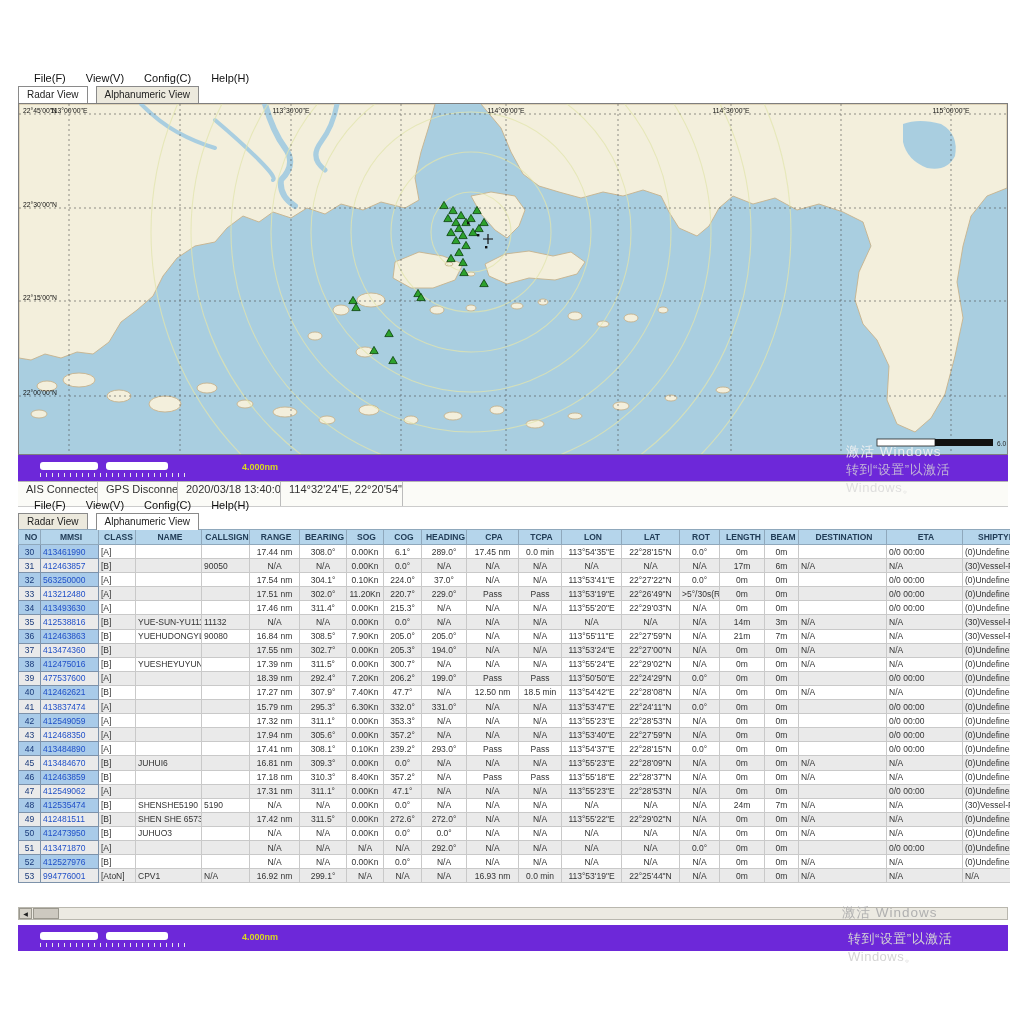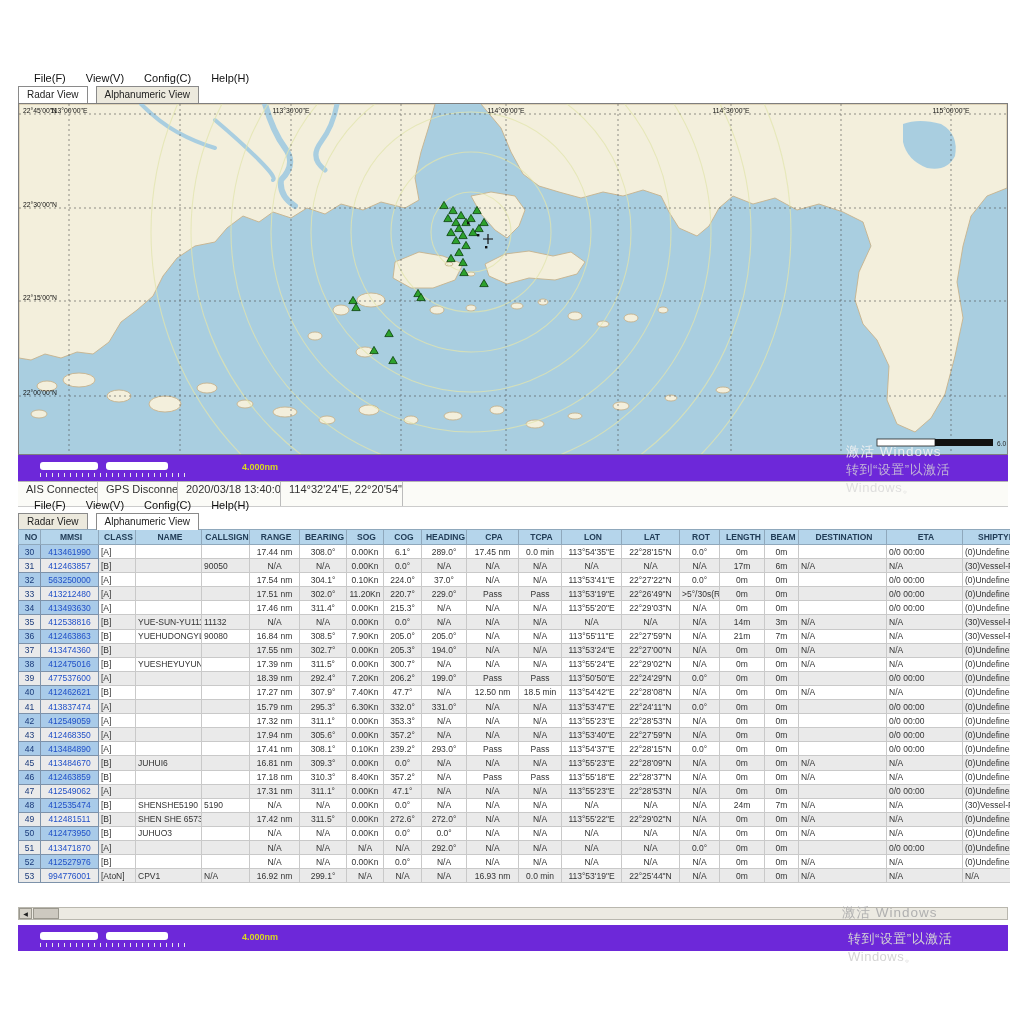--- a/index.html
+++ b/index.html
@@ -29,21 +29,21 @@
   
   #status-bar{left:18px;top:481px;width:990px;height:26px;display:flex;background:#fbfbf7;border-top:1px solid #b5b5b5;border-bottom:1px solid #cccccc;font-size:11px;color:#333;box-sizing:border-box;}
   .status-cell{border-right:1px solid #bbbbbb;padding:1px 4px 0 8px;white-space:nowrap;overflow:hidden;box-sizing:border-box;}
   
   #ais-table{border-collapse:collapse;table-layout:fixed;width:990px;font-size:8.5px;color:#333;}
   #ais-table th{background:#b5d5eb;color:#223d57;font-weight:bold;text-align:center;border:1px solid #8fa8bc;height:14px;padding:0 0 0 3px;white-space:nowrap;overflow:hidden;}
   #ais-table td{border:1px solid #c9c9c9;height:13.1px;padding:0 2px;white-space:nowrap;overflow:hidden;}
   #ais-table tr.alt td{background:#eaeaea;}
   #ais-table td.sel{background:#a9cbe9;border:1px solid #7d92aa;}
   #ais-table td.c-no{color:#1a3a7a;text-align:center;}
-  #ais-table td.c-mmsi{color:#2050c8;text-align:center;}
+  #ais-table td.c-mmsi{color:#2050c8;}
   #ais-table td.ctr{text-align:center;}
   
   #hscroll{left:18px;top:907px;width:990px;height:13px;background:#eceae2;border:1px solid #b9b7ae;box-sizing:border-box;}
   #hscroll .arrow{position:absolute;left:0;top:0;width:13px;height:11px;background:#d6d2c8;border:1px solid #9b988e;font-size:6px;line-height:11px;text-align:center;color:#222;box-sizing:border-box;}
   #hscroll .thumb{position:absolute;left:14px;top:0;width:26px;height:11px;background:#cdc9c0;border:1px solid #9b988e;box-sizing:border-box;}
   
   .wm1{font-size:13.5px;letter-spacing:1px;}
   .wm2{font-size:13px;letter-spacing:.5px;}
 </style>
 </head>

